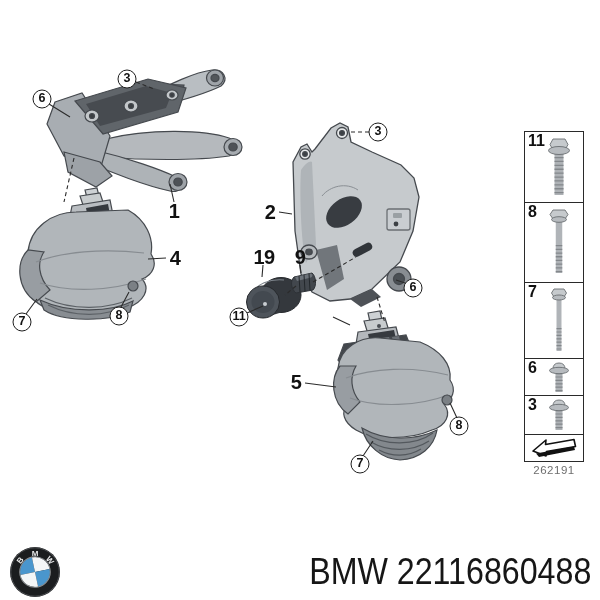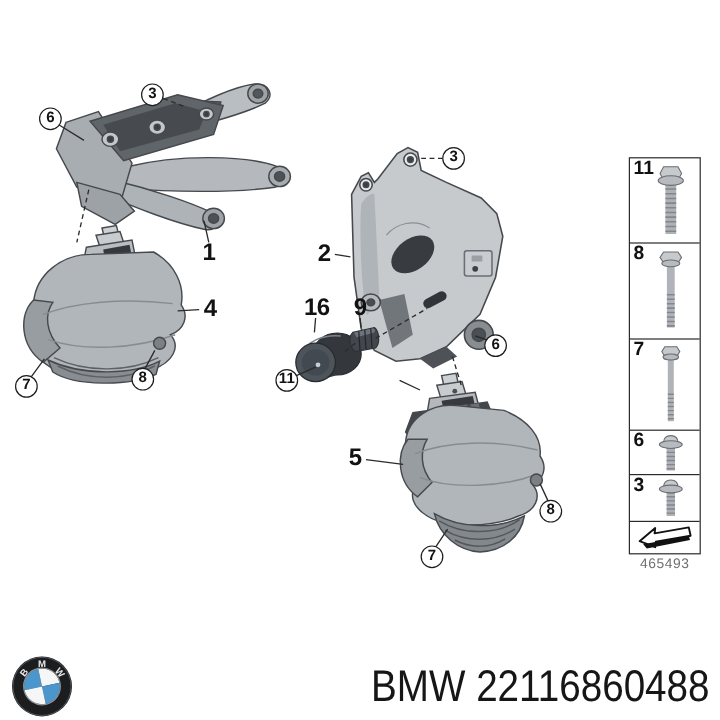--- a/index.html
+++ b/index.html
@@ -137,21 +137,21 @@
     </g>
   </svg>
 
   <div class="co circled" style="left:127px;top:79px">3</div>
   <div class="co circled" style="left:42px;top:99px">6</div>
   <div class="co plain" style="left:174px;top:211px">1</div>
   <div class="co plain" style="left:270px;top:212px">2</div>
   <div class="co plain" style="left:175px;top:258px">4</div>
   <div class="co circled" style="left:22px;top:322px">7</div>
   <div class="co circled" style="left:119px;top:316px">8</div>
-  <div class="co plain" style="left:264px;top:257px">16</div>
+  <div class="co plain" style="left:264px;top:257px">19</div>
   <div class="co plain" style="left:300px;top:257px">9</div>
   <div class="co circled" style="left:239px;top:317px">11</div>
   <div class="co circled" style="left:378px;top:132px">3</div>
   <div class="co circled" style="left:413px;top:288px">6</div>
   <div class="co plain" style="left:296px;top:382px">5</div>
   <div class="co circled" style="left:459px;top:426px">8</div>
   <div class="co circled" style="left:360px;top:464px">7</div>
 
   <div class="legend">
 
@@ -206,21 +206,21 @@
     </div>
 
     <div class="leg-row" style="flex:1">
       <svg width="48" height="26">
         <path d="M3,16 L16,5 L15.5,9.5 L44,4.5 L45.5,11.5 L16.5,16.5 L16,21 Z" fill="#ffffff" stroke="#111" stroke-width="1.6" stroke-linejoin="round"></path>
         <path d="M6,18.5 L44,11.5 L45,15 L9,22 Z" fill="#111"></path>
       </svg>
     </div>
   </div>
 
-  <div class="legend-note">465493</div>
+  <div class="legend-note">262191</div>
 
   <svg class="roundel" width="56" height="55" viewBox="0 0 56 55">
     <circle cx="28" cy="27" r="25" fill="#1b1d1f"></circle>
     <circle cx="28" cy="27" r="24.2" fill="none" stroke="#54575a" stroke-width="0.8"></circle>
     <g transform="rotate(-12 28 27)">
       <path d="M28,27 L28,12 A15,15 0 0 0 13,27 Z" fill="#4a96cd"></path>
       <path d="M28,27 L43,27 A15,15 0 0 0 28,12 Z" fill="#f4f6f7"></path>
       <path d="M28,27 L28,42 A15,15 0 0 0 43,27 Z" fill="#4a96cd"></path>
       <path d="M28,27 L13,27 A15,15 0 0 0 28,42 Z" fill="#f4f6f7"></path>
       <circle cx="28" cy="27" r="15.3" fill="none" stroke="#8f9396" stroke-width="1"></circle>

